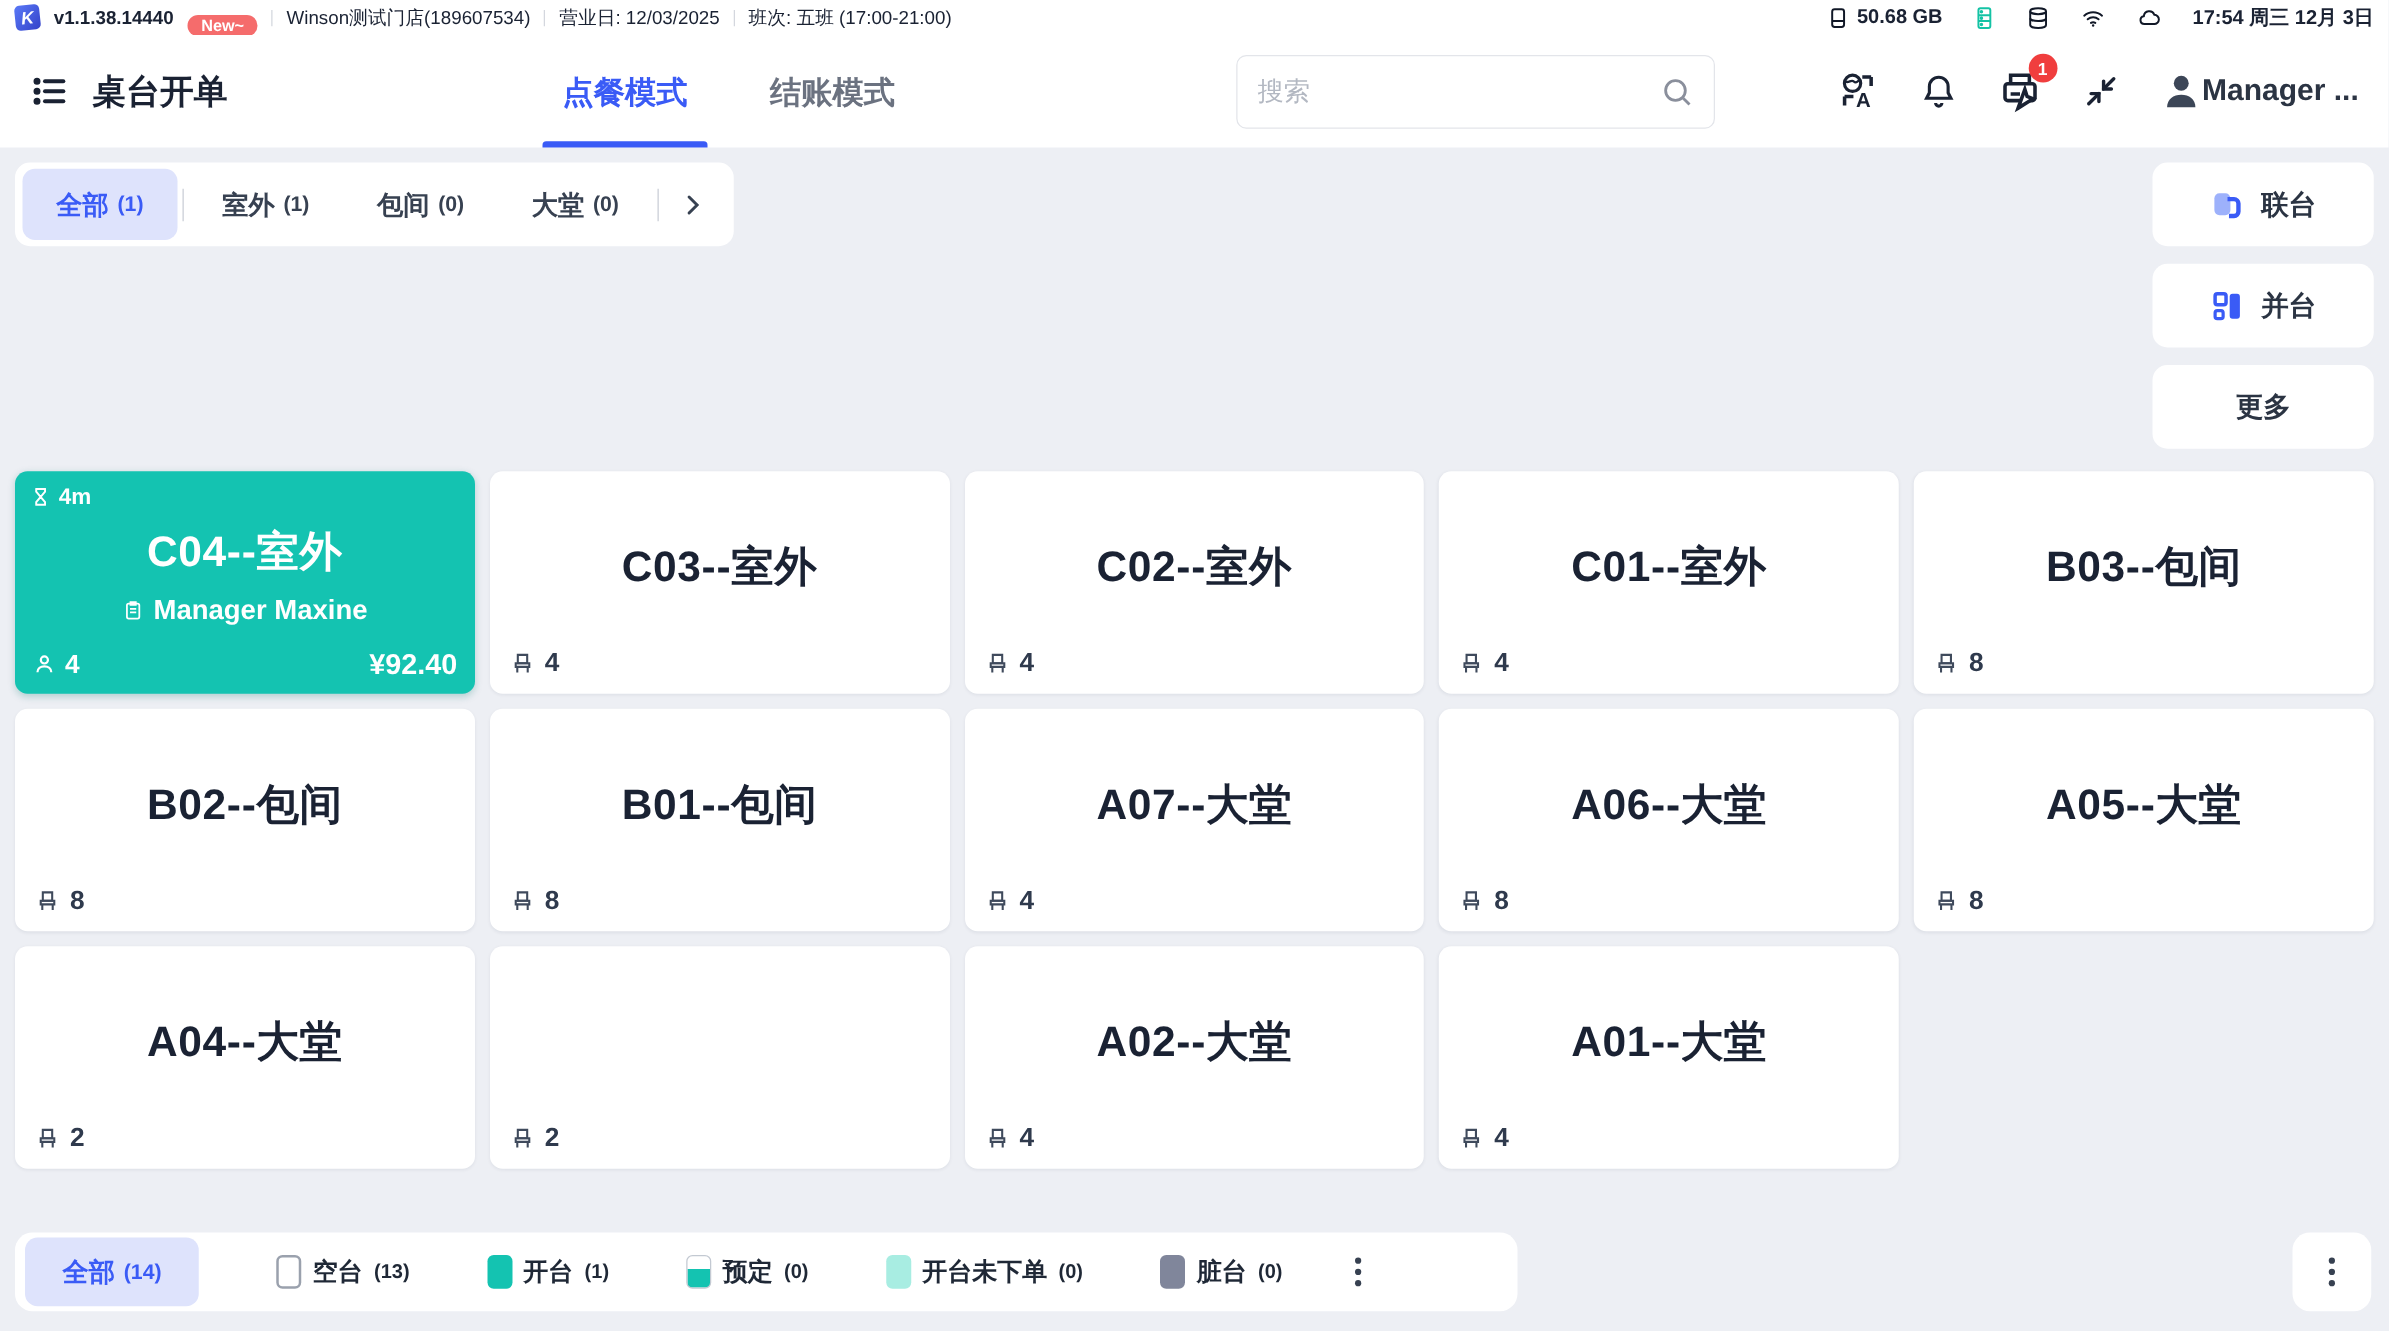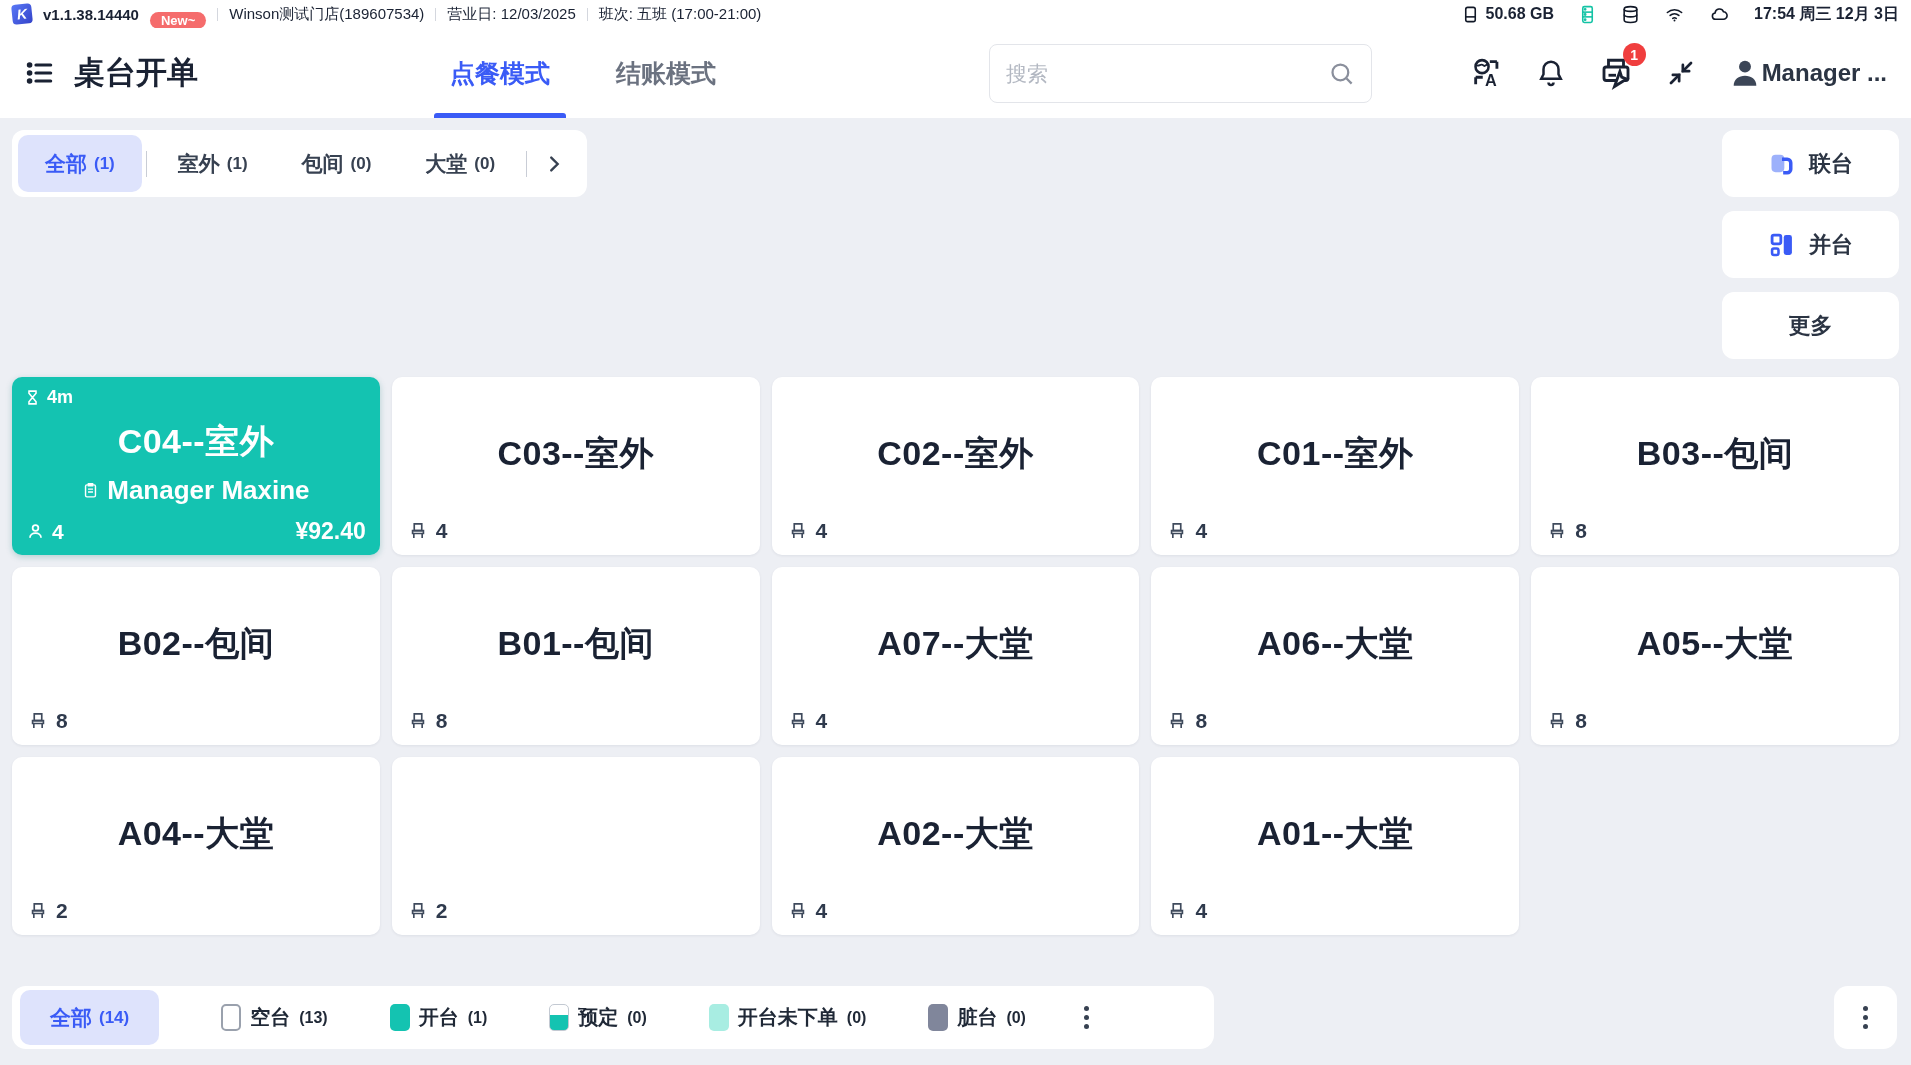--- a/index.html
+++ b/index.html
@@ -13,21 +13,21 @@
   .sb-ver { font-weight:600; }
   .new-badge { background:#F56C6C; color:#fff; border-radius:999px; padding:1px 11px; font-size:13px; font-weight:700;margin-top:12px; }
   .sb-div { width:1px; height:13px; background:#d4d7de; }
   .sb-right { margin-left:auto; display:flex; align-items:center; gap:24px; }
   .sb-right .txt { font-weight:700; font-size:16px; }
   .sb-ico { display:flex; align-items:center; }
   .sb-gb { display:flex; align-items:center; gap:6px;text-align:right; }
 
   
   .header { height:90px; background:#fff; position:relative; display:flex; align-items:center; padding:0 24px; }
-  .header-title { display:flex; align-items:center; gap:18px; font-size:31px; font-weight:800; }
+  .header-title { display:flex; align-items:center; gap:18px; font-size:27px; font-weight:800; }
   .tabs { position:absolute; left:450px; top:0; height:100%; display:flex; gap:66px; }
   .tab { display:flex; align-items:center; font-size:25px; font-weight:700; color:#6b7280; position:relative; cursor:pointer;text-align:right; }
   .tab.active { color:#3A5BF6; }
   .tab.active::after { content:""; position:absolute; bottom:0; left:-16px; right:-16px; height:5px; background:#3A5BF6; border-radius:3px 3px 0 0; }
   .search { position:absolute; left:989px; top:16px; width:383px; height:59px; border:1px solid #e3e5ea; border-radius:8px; background:#fff; display:flex; align-items:center; padding:0 16px; }
   .search input { border:none; outline:none; flex:1; font-size:21px; font-family:inherit; color:#374151; }
   .search input::placeholder { color:#b3b8c2; }
   .header-icons { position:absolute; right:24px; top:0; height:100%; display:flex; align-items:center; gap:32px; }
   .hicon { position:relative; display:flex; align-items:center; cursor:pointer; }
   .badge { position:absolute; top:-12px; right:-12px; min-width:23px; height:23px; background:#F03E3E; border-radius:999px; color:#fff; font-size:14px; font-weight:700; display:flex; align-items:center; justify-content:center; padding:0 5px; }
@@ -46,21 +46,21 @@
   .action-btn.small { padding:0 30px; }
 
   
   .grid { display:grid; grid-template-columns:repeat(5,1fr); gap:12px; padding:0 12px; margin-top:18px; }
   .card { height:178px; background:#fff; border-radius:10px; box-shadow:0 1px 3px rgba(20,30,60,.07); position:relative; cursor:pointer; }
   .tname { position:absolute; top:54px; left:0; width:100%; text-align:center; font-size:34px; font-weight:800; color:#1A2233; letter-spacing:.5px; }
   .seats { position:absolute; left:16px; bottom:12px; display:flex; align-items:center; gap:8px; font-size:21px; font-weight:700; color:#2f3a4d; }
   .card.open { background:#14C3B1; box-shadow:0 2px 6px rgba(10,120,110,.25); }
   .card.open .tname { color:#fff; top:42px; }
   .timer { position:absolute; top:10px; left:12px; display:flex; align-items:center; gap:6px; font-size:18px; font-weight:700; color:#fff; }
-  .staff { position:absolute; top:98px; left:0; width:100%; display:flex; justify-content:center; align-items:center; gap:8px; font-size:26px; font-weight:600; color:#fff; }
+  .staff { position:absolute; top:98px; left:0; width:100%; display:flex; justify-content:center; align-items:center; gap:8px; font-size:22px; font-weight:600; color:#fff; }
   .open-bottom { position:absolute; left:14px; right:14px; bottom:10px; display:flex; justify-content:space-between; align-items:center; color:#fff; }
   .guests { display:flex; align-items:center; gap:7px; font-size:21px; font-weight:800; }
   .amount { font-size:23px; font-weight:800; }
 
   
   .bottombar { position:absolute; left:12px; bottom:16px; width:1202px; height:63px; background:#fff; border-radius:14px; display:flex; align-items:center; padding:4px 8px; }
   .all-chip { background:#DEE3FC; color:#3A5BF6; height:55px; border-radius:10px; padding:0 30px; display:flex; align-items:center; gap:7px; font-size:21px; font-weight:700; cursor:pointer; white-space:nowrap; }
   .all-chip .count { font-size:17px; }
   .legend { display:flex; align-items:center; gap:62px; margin-left:62px; }
   .litem { display:flex; align-items:center; gap:9px; font-size:20px; font-weight:700; color:#1f2836; cursor:pointer; white-space:nowrap; }

